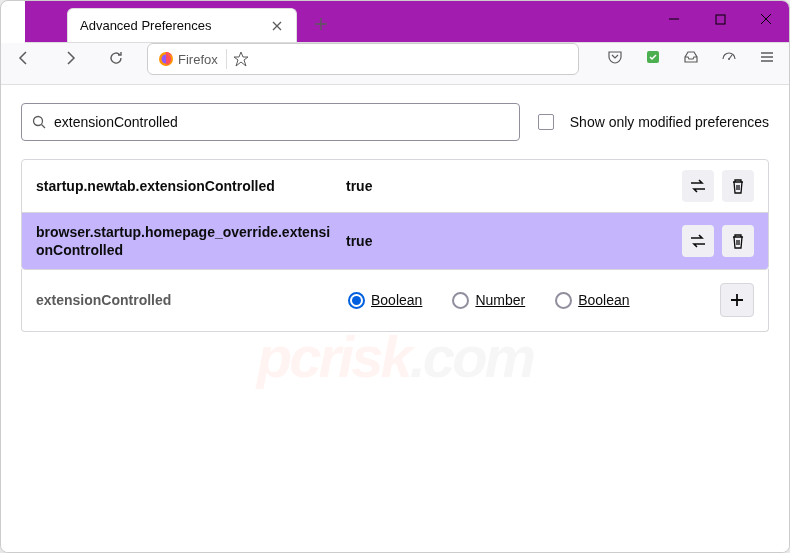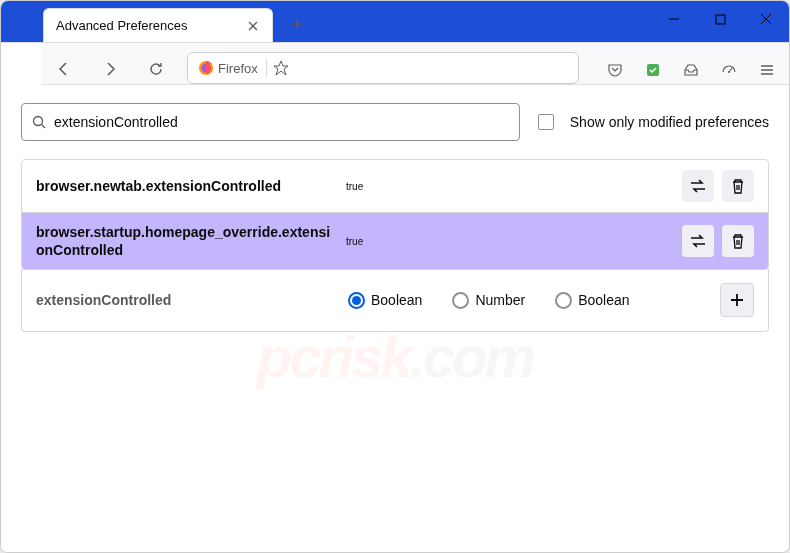--- a/index.html
+++ b/index.html
@@ -1,30 +1,30 @@
 <!DOCTYPE html>
 <html><head>
   <meta charset="utf-8">
   <style>
     * { margin: 0; padding: 0; box-sizing: border-box; font-family: -apple-system, BlinkMacSystemFont, "Segoe UI", sans-serif; }
     body { width: 790px; height: 553px; background: #f0f0f0; overflow: hidden; position: relative; }
     
     .window { width: 790px; height: 553px; background: #fff; border: 1px solid #ccc; border-radius: 8px; overflow: hidden; display: flex; flex-direction: column; box-shadow: 0 2px 10px rgba(0,0,0,0.1); }
     
     
-    .titlebar { height: 42px; background: #1d4ed8; display: flex; align-items: flex-end; padding: 0; border-bottom: 1px solid #ddd; }
+    .titlebar { height: 42px; background: #a21caf; display: flex; align-items: flex-end; padding: 0; border-bottom: 1px solid #ddd; margin-left: 24px; }
     .tab { display: flex; align-items: center; gap: 8px; background: #fff; border-radius: 6px 6px 0 0; padding: 9px 12px; margin-left: 42px; border: 1px solid #ddd; border-bottom: none; min-width: 230px; }
     .tab-title { font-size: 13px; color: #0c0c0d; flex: 1; }
     .tab-close { width: 14px; height: 14px; display: flex; align-items: center; justify-content: center; cursor: pointer; }
     .new-tab-btn { width: 28px; height: 28px; display: flex; align-items: center; justify-content: center; margin-left: 10px; cursor: pointer; margin-bottom: 4px; }
     .window-controls { margin-left: auto; display: flex; gap: 0; align-self: flex-start; margin-top: 2px; }
     .win-ctrl { width: 46px; height: 32px; display: flex; align-items: center; justify-content: center; cursor: pointer; }
     
     
-    .toolbar { height: 42px; background: #f9f9fb; display: flex; align-items: flex-end; padding: 0 8px; gap: 16px; border-bottom: 1px solid #e0e0e0; margin-left: 40px; }
+    .toolbar { height: 42px; background: #f9f9fb; display: flex; align-items: flex-start; padding: 0 8px; gap: 16px; border-bottom: 1px solid #e0e0e0; }
     .nav-btn { width: 30px; height: 30px; display: flex; align-items: center; justify-content: center; cursor: pointer; border-radius: 4px; }
     .addressbar { flex: 1; height: 32px; background: #fff; border: 1px solid #ccc; border-radius: 6px; display: flex; align-items: center; padding: 0 8px; gap: 6px; }
     .ff-identity { display: flex; align-items: center; gap: 4px; padding: 2px 8px 2px 2px; border-right: 1px solid #ddd; }
     .ff-logo { width: 16px; height: 16px; }
     .ff-label { font-size: 13px; color: #5b5b5b; }
     .url-text { font-size: 13px; color: #0c0c0d; flex: 1; }
     .addr-icon { width: 16px; height: 16px; display: flex; align-items: center; justify-content: center; cursor: pointer; }
     .toolbar-icons { display: flex; gap: 10px; margin-left: 6px; }
     .tb-icon { width: 28px; height: 28px; display: flex; align-items: center; justify-content: center; cursor: pointer; }
     
@@ -36,28 +36,28 @@
     .search-input { border: none; outline: none; flex: 1; font-size: 14px; color: #0c0c0d; }
     .checkbox-wrap { display: flex; align-items: flex-start; gap: 16px; cursor: pointer; }
     .checkbox { width: 16px; height: 16px; border: 1px solid #8f8f9d; border-radius: 2px; }
     .checkbox-label { font-size: 14px; color: #0c0c0d; }
     
     .pref-table { border: 1px solid #d7d7db; border-radius: 4px; overflow: hidden; }
     .pref-row { display: flex; align-items: center; padding: 10px 14px; border-bottom: 1px solid #d7d7db; min-height: 48px; }
     .pref-row:last-child { border-bottom: none; }
     .pref-row.alt { background: #c4b5fd; }
     .pref-name { font-size: 14px; color: #0c0c0d; font-weight: 600; width: 300px; word-break: break-word; line-height: 1.3; }
-    .pref-value { font-size: 10px; color: #0c0c0d; font-weight: 400; flex: 1; padding-left: 10px; }
+    .pref-value { font-size: 14px; color: #0c0c0d; font-weight: 700; flex: 1; padding-left: 10px; }
     .pref-actions { display: flex; gap: 8px; }
     .pref-action-btn { width: 32px; height: 32px; display: flex; align-items: center; justify-content: center; cursor: pointer; border-radius: 4px; background: #f0f0f4; }
     
     .add-row { display: flex; align-items: center; padding: 14px 14px; border: 1px solid #d7d7db; border-top: none; border-radius: 0 0 4px 4px; gap: 12px; margin-top: -1px; }
     .add-name { font-size: 14px; color: #5b5b5b; font-weight: 600; width: 300px; }
     .radio-group { display: flex; gap: 30px; flex: 1; }
-    .radio-item { display: flex; gap: 6px; cursor: pointer; }
+    .radio-item { display: flex; gap: 6px; cursor: pointer; text-decoration: underline; }
     .radio { width: 17px; height: 17px; border: 2px solid #8f8f9d; border-radius: 50%; display: flex; align-items: center; justify-content: center; }
     .radio.checked { border-color: #0060df; }
     .radio.checked::after { content: ''; width: 9px; height: 9px; background: #0060df; border-radius: 50%; }
     .radio-label { font-size: 14px; color: #0c0c0d; }
     .add-btn { width: 34px; height: 34px; display: flex; align-items: center; justify-content: center; cursor: pointer; border: 1px solid #d7d7db; border-radius: 4px; background: #f0f0f4; }
     
     
     .watermark { position: absolute; left: 50%; top: 58%; transform: translate(-50%, -50%); font-size: 58px; font-weight: bold; font-style: italic; color: rgba(255, 100, 50, 0.07); pointer-events: none; white-space: nowrap; letter-spacing: -3px; }
     .watermark .dot { color: rgba(100, 100, 100, 0.06); }
     
@@ -180,21 +180,21 @@
         <input class="search-input" value="extensionControlled" placeholder="Search preference name" style="">
       </div>
       <div class="checkbox-wrap">
         <span class="checkbox"></span>
         <span class="checkbox-label">Show only modified preferences</span>
       </div>
     </div>
 
     <div class="pref-table">
       <div class="pref-row">
-        <div class="pref-name">browser.newtab.extensionControlled</div>
+        <div class="pref-name">startup.newtab.extensionControlled</div>
         <div class="pref-value">true</div>
         <div class="pref-actions">
           <div class="pref-action-btn">
             <svg width="18" height="16" viewBox="0 0 18 16">
                 <path d="M2 5H13L10 2M16 11H5L8 14" stroke="#0c0c0d" stroke-width="1.6" fill="none"></path>
               </svg>
           </div>
           <div class="pref-action-btn">
             <svg width="14" height="16" viewBox="0 0 14 16">
                 <path d="M2 4H12M4 4V2H10V4M3 4L4 15H10L11 4M6 7V12M8 7V12" stroke="#0c0c0d" stroke-width="1.3" fill="none"></path>

